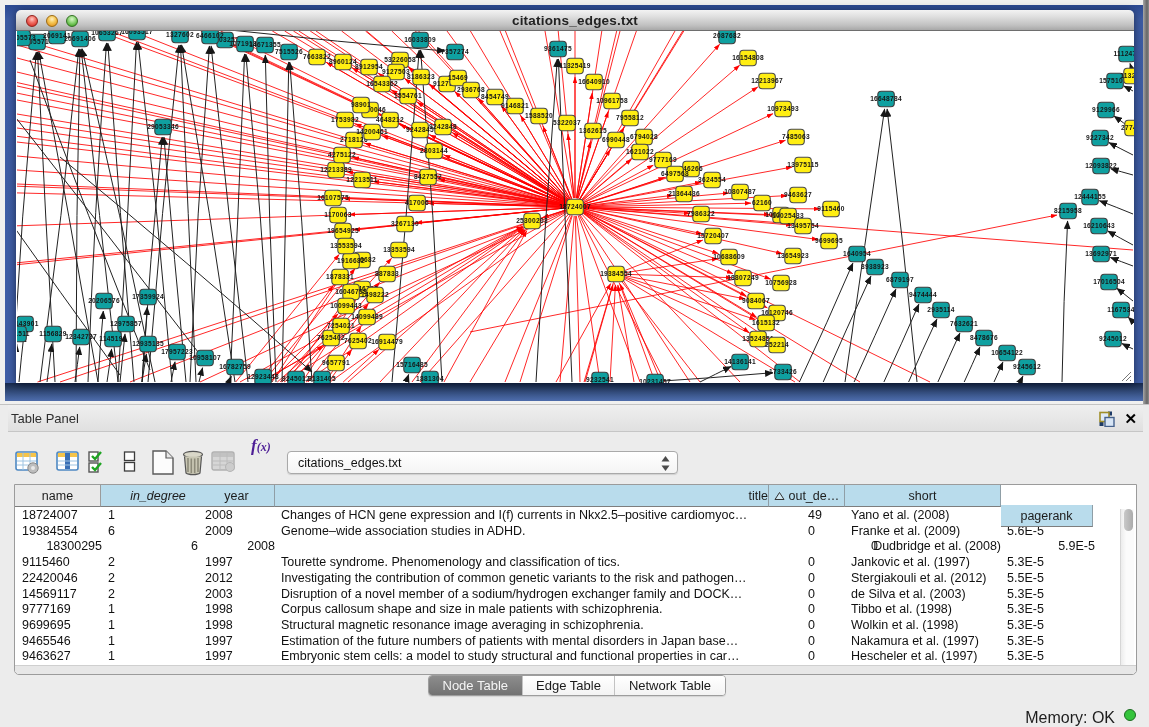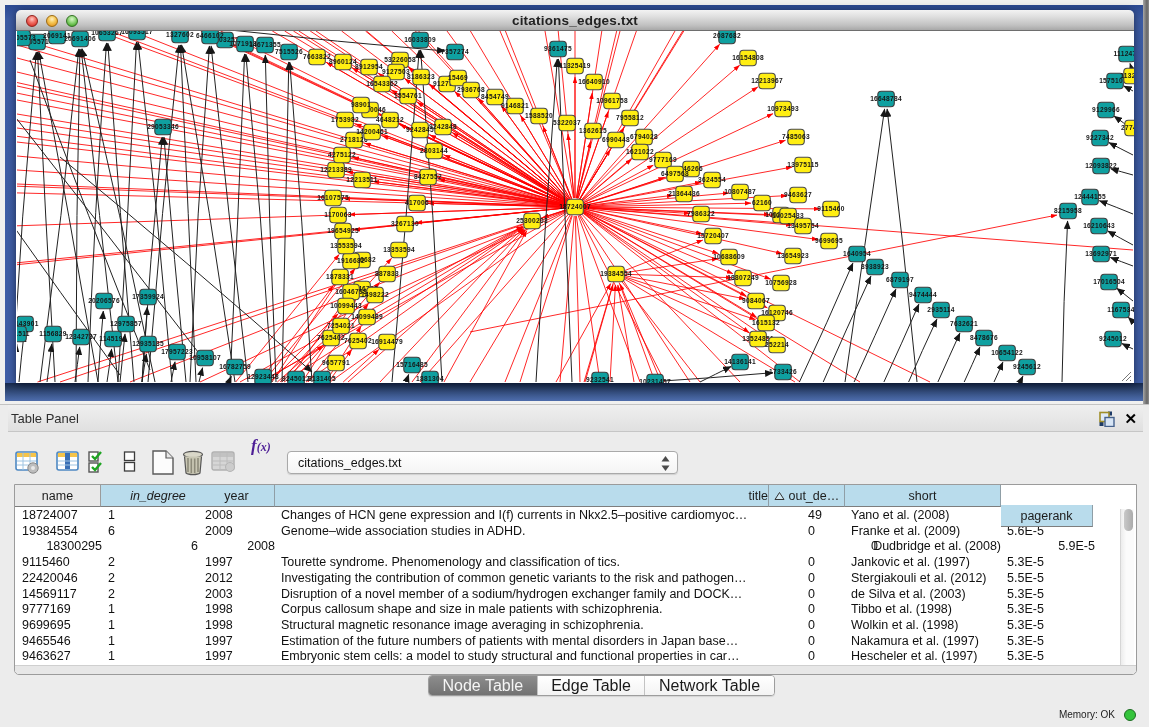--- a/index.html
+++ b/index.html
@@ -76,26 +76,26 @@
   background:linear-gradient(90deg,#ececec,#fbfbfb 40%,#fbfbfb); border-left:1px solid #d6d6d6;}
 #vthumb { position:absolute; left:2.5px; top:0px; width:9px; height:22px;
   background:linear-gradient(90deg,#c9c9c9,#ababab); border-radius:5px; }
 #tfoot { position:absolute; left:0; bottom:0; width:1121px; height:9px; background:#e7e7e7;
   border-top:1px solid #cfcfcf; border-radius:0 0 4px 4px; }
 
 
 #tabs { position:absolute; left:428px; top:675px; height:21px;
   border:1px solid #9d9d9d; border-radius:4px; overflow:hidden;
   background:#fdfdfd; box-shadow:0 1px 1px rgba(0,0,0,0.1); }
-.tab { float:left; height:21px; line-height:20px; font-size:16px; padding:0 13.5px;
+.tab { float:left; height:21px; line-height:20px; font-size:13px; padding:0 13.5px;
   color:#1a1a1a; background:linear-gradient(180deg,#ffffff,#f2f2f2); }
 .tab.sel { background:linear-gradient(180deg,#8d8d8d,#6f6f6f); color:#f5f5f5; }
 .tab + .tab { border-left:1px solid #c3c3c3; }
 
-#memstat { position:absolute; right:34px; top:709px; font-size:10px; color:#1d1d1d; }
+#memstat { position:absolute; right:34px; top:709px; font-size:16px; color:#1d1d1d; }
 #memdot { position:absolute; right:13px; top:709px; width:12px; height:12px;
   border-radius:50%; background:#35c43c; border:1px solid #1d6b22; }
 </style></head>
 <body>
 <div id="root">
   <div id="desktop">
     <div id="bluearea">
       <div id="bluebottom"></div>
     </div>
     <div id="win">

